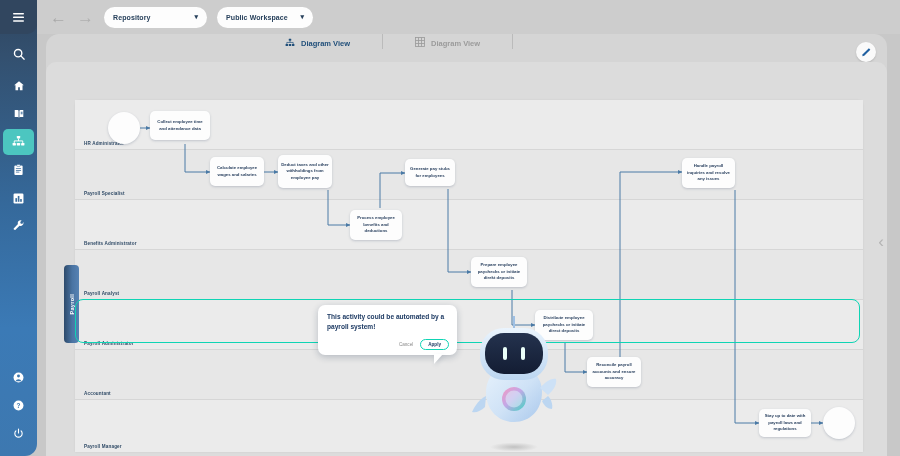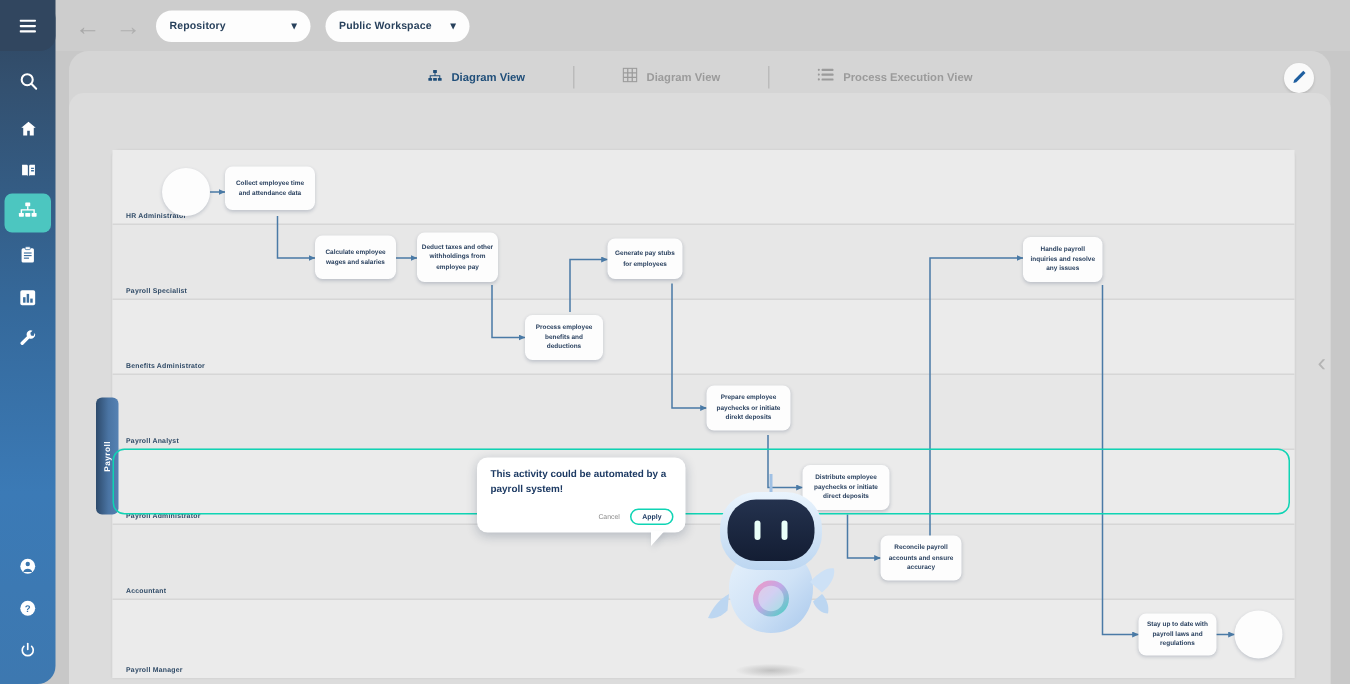--- a/index.html
+++ b/index.html
@@ -53,21 +53,21 @@
   #pill-repo { width: 103px; }
   #pill-ws { width: 96px; }
 
   
   #panel {
     position: absolute; left: 46px; top: 34px; width: 841px; height: 422px;
     background: #d5d5d5; border-top-left-radius: 13px; border-top-right-radius: 13px;
   }
   #viewbar {
     position: absolute; left: 0; top: 0; width: 841px; height: 34px;
-    display: flex; align-items: center; padding-left: 225px;
+    display: flex; padding-left: 225px;
   }
   .vtab {
     display: flex; align-items: center; gap: 6px; font-size: 7.5px; font-weight: bold;
     cursor: pointer; padding: 0 14px; height: 18px; position: relative;
   }
   .vtab.active { color: #1f4e79; }
   .vtab.inactive { color: #9b9b9b; }
   .vdiv { width: 1px; height: 15px; background: #bbbbbb; }
   .edit-fab {
     position: absolute; right: 11px; top: 8px; width: 20px; height: 20px;
@@ -283,35 +283,20 @@
               <rect x=".6" y=".6" width="10.8" height="10.8"></rect>
               <line x1=".6" y1="4.2" x2="11.4" y2="4.2"></line>
               <line x1=".6" y1="7.8" x2="11.4" y2="7.8"></line>
               <line x1="4.2" y1=".6" x2="4.2" y2="11.4"></line>
               <line x1="7.8" y1=".6" x2="7.8" y2="11.4"></line>
             </svg>
         </span>
         <span>Diagram View</span>
       </div>
       <div class="vdiv" style="margin:0 18px"></div>
-      <div class="vtab inactive">
-        <span>
-          <svg width="11" height="10" viewBox="0 0 13 11">
-              <g fill="#9b9b9b">
-                <circle cx="1" cy="1.4" r=".9"></circle>
-                <circle cx="1" cy="5.2" r=".9"></circle>
-                <circle cx="1" cy="9" r=".9"></circle>
-                <rect x="3.2" y=".6" width="9.4" height="1.7" rx=".5"></rect>
-                <rect x="3.2" y="4.4" width="9.4" height="1.7" rx=".5"></rect>
-                <rect x="3.2" y="8.2" width="9.4" height="1.7" rx=".5"></rect>
-              </g>
-            </svg>
-        </span>
-        <span>Process Execution View</span>
-      </div>
       <div class="edit-fab">
         <span>
           <svg width="11" height="11" viewBox="0 0 12 12">
               <path d="M1.9 9.1 8.6 2.4l1.6 1.6L3.5 10.7l-2.1.5z" fill="#1f5fa0"></path>
             </svg>
         </span>
       </div>
     </div>
 
     <div id="canvas">

